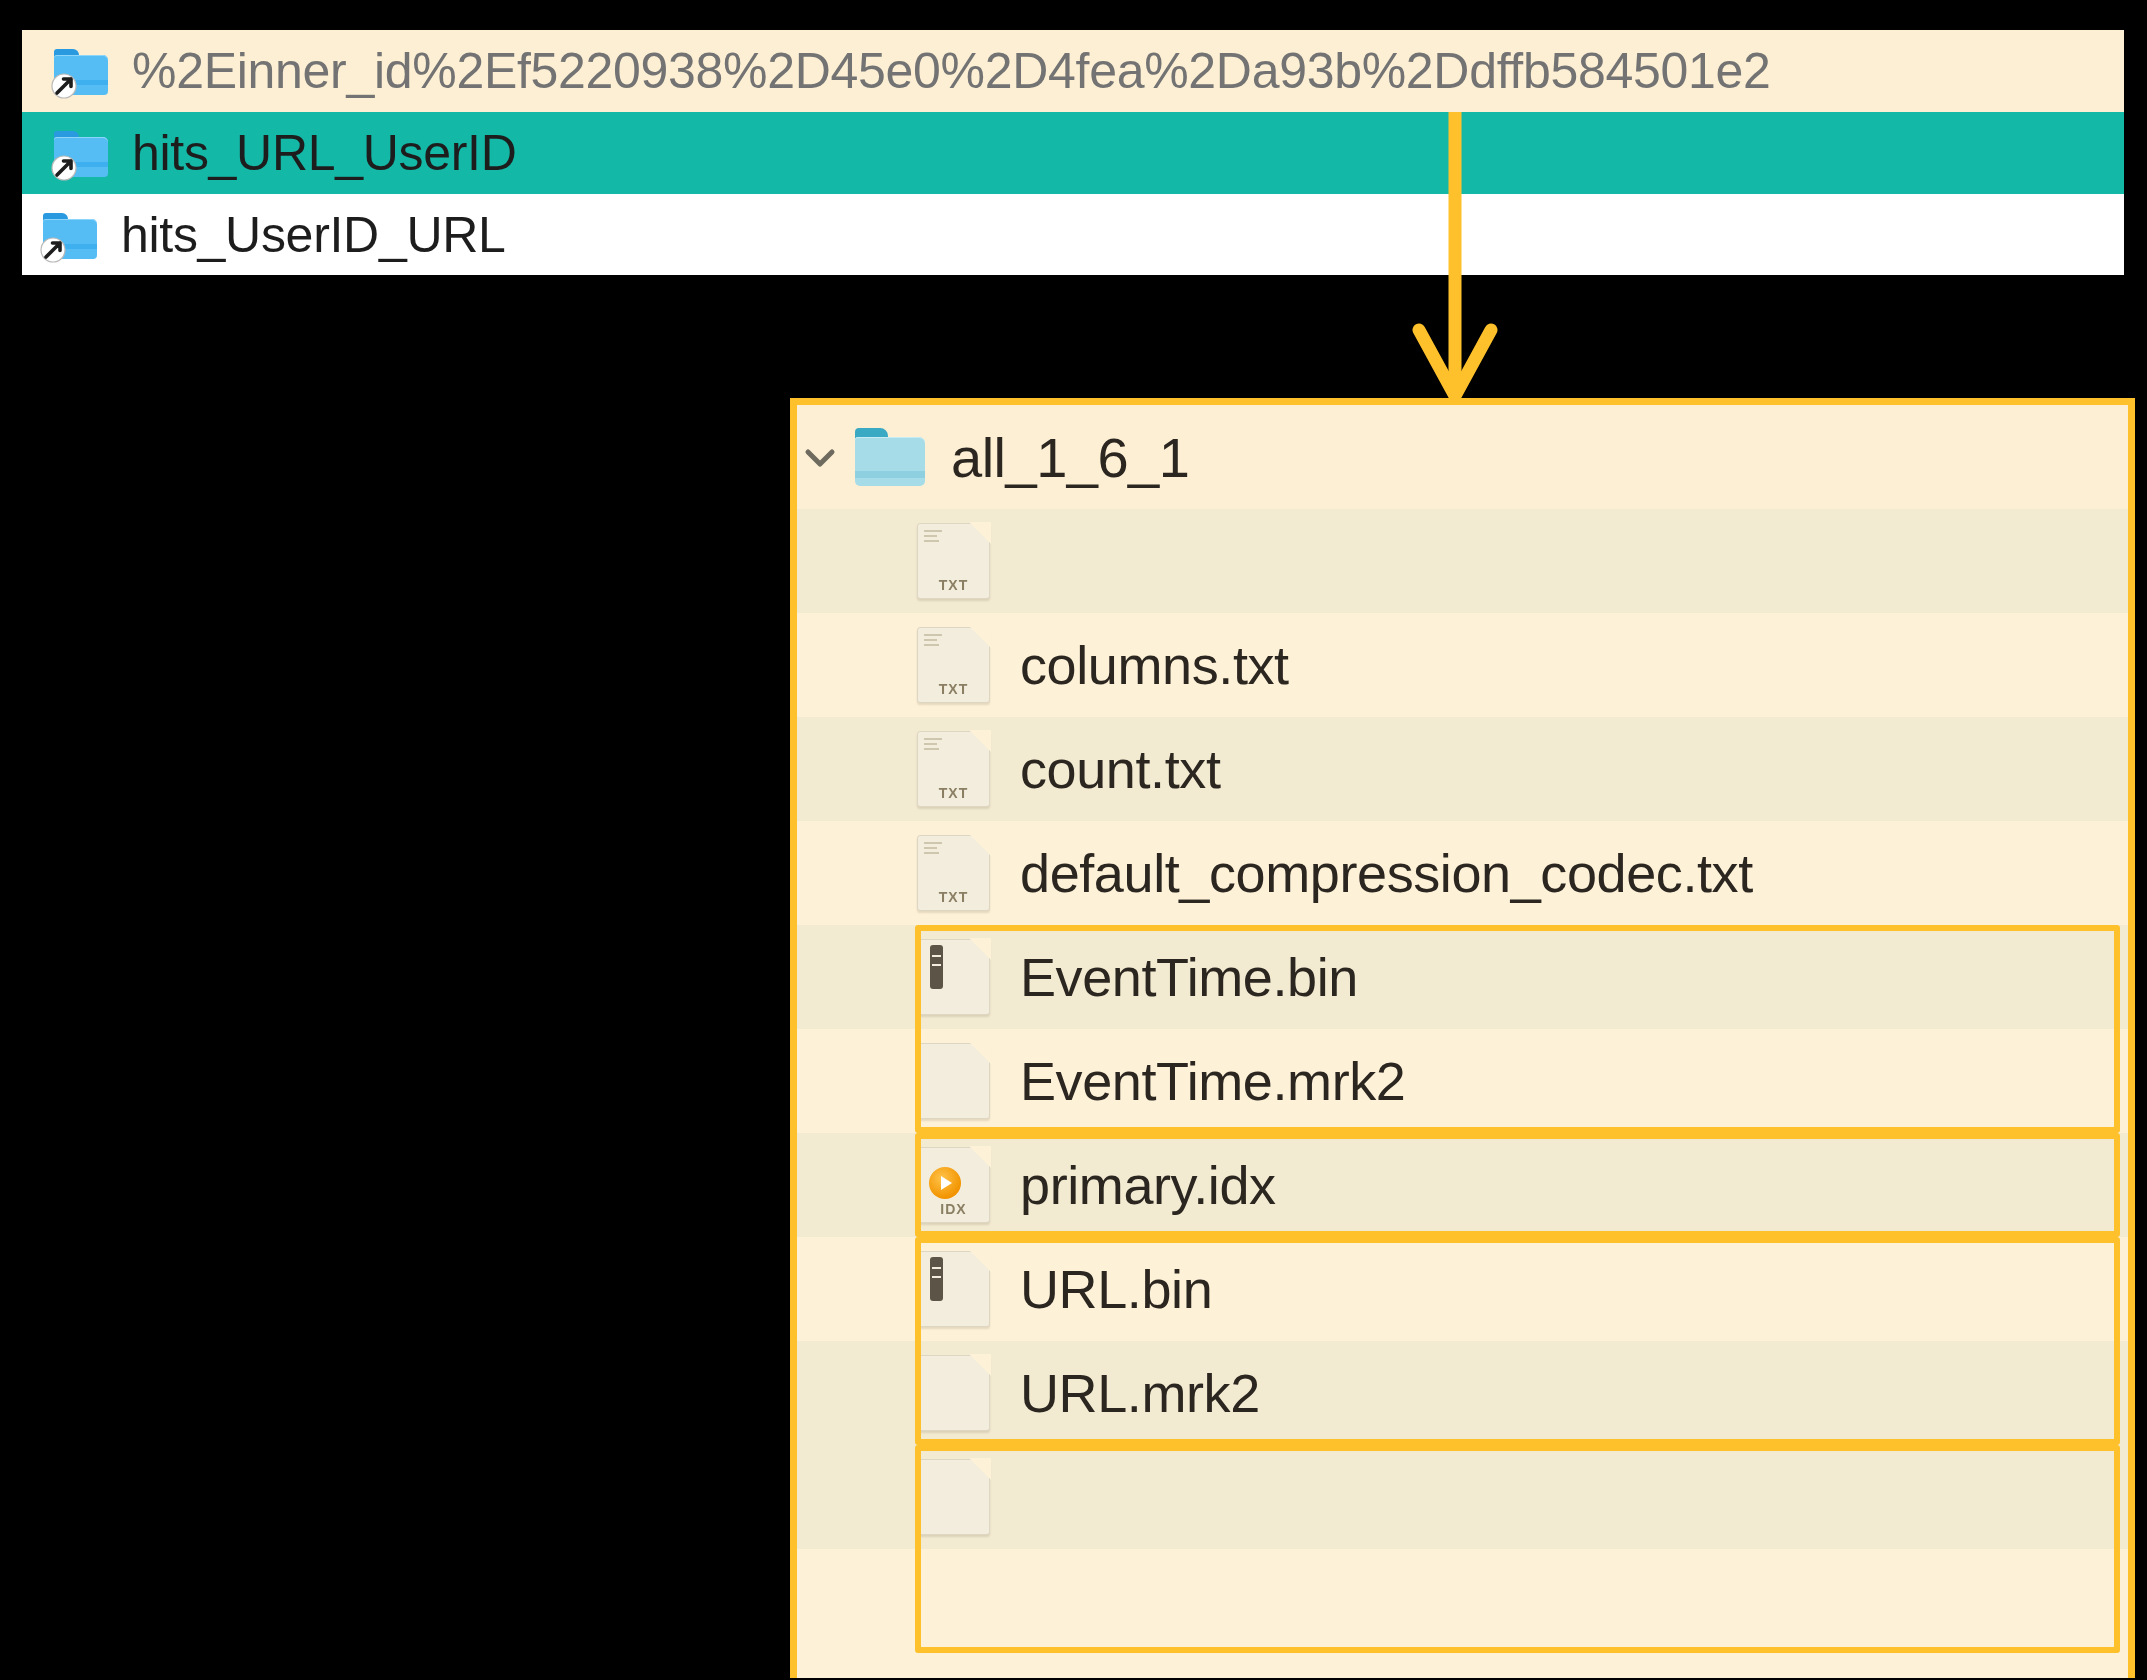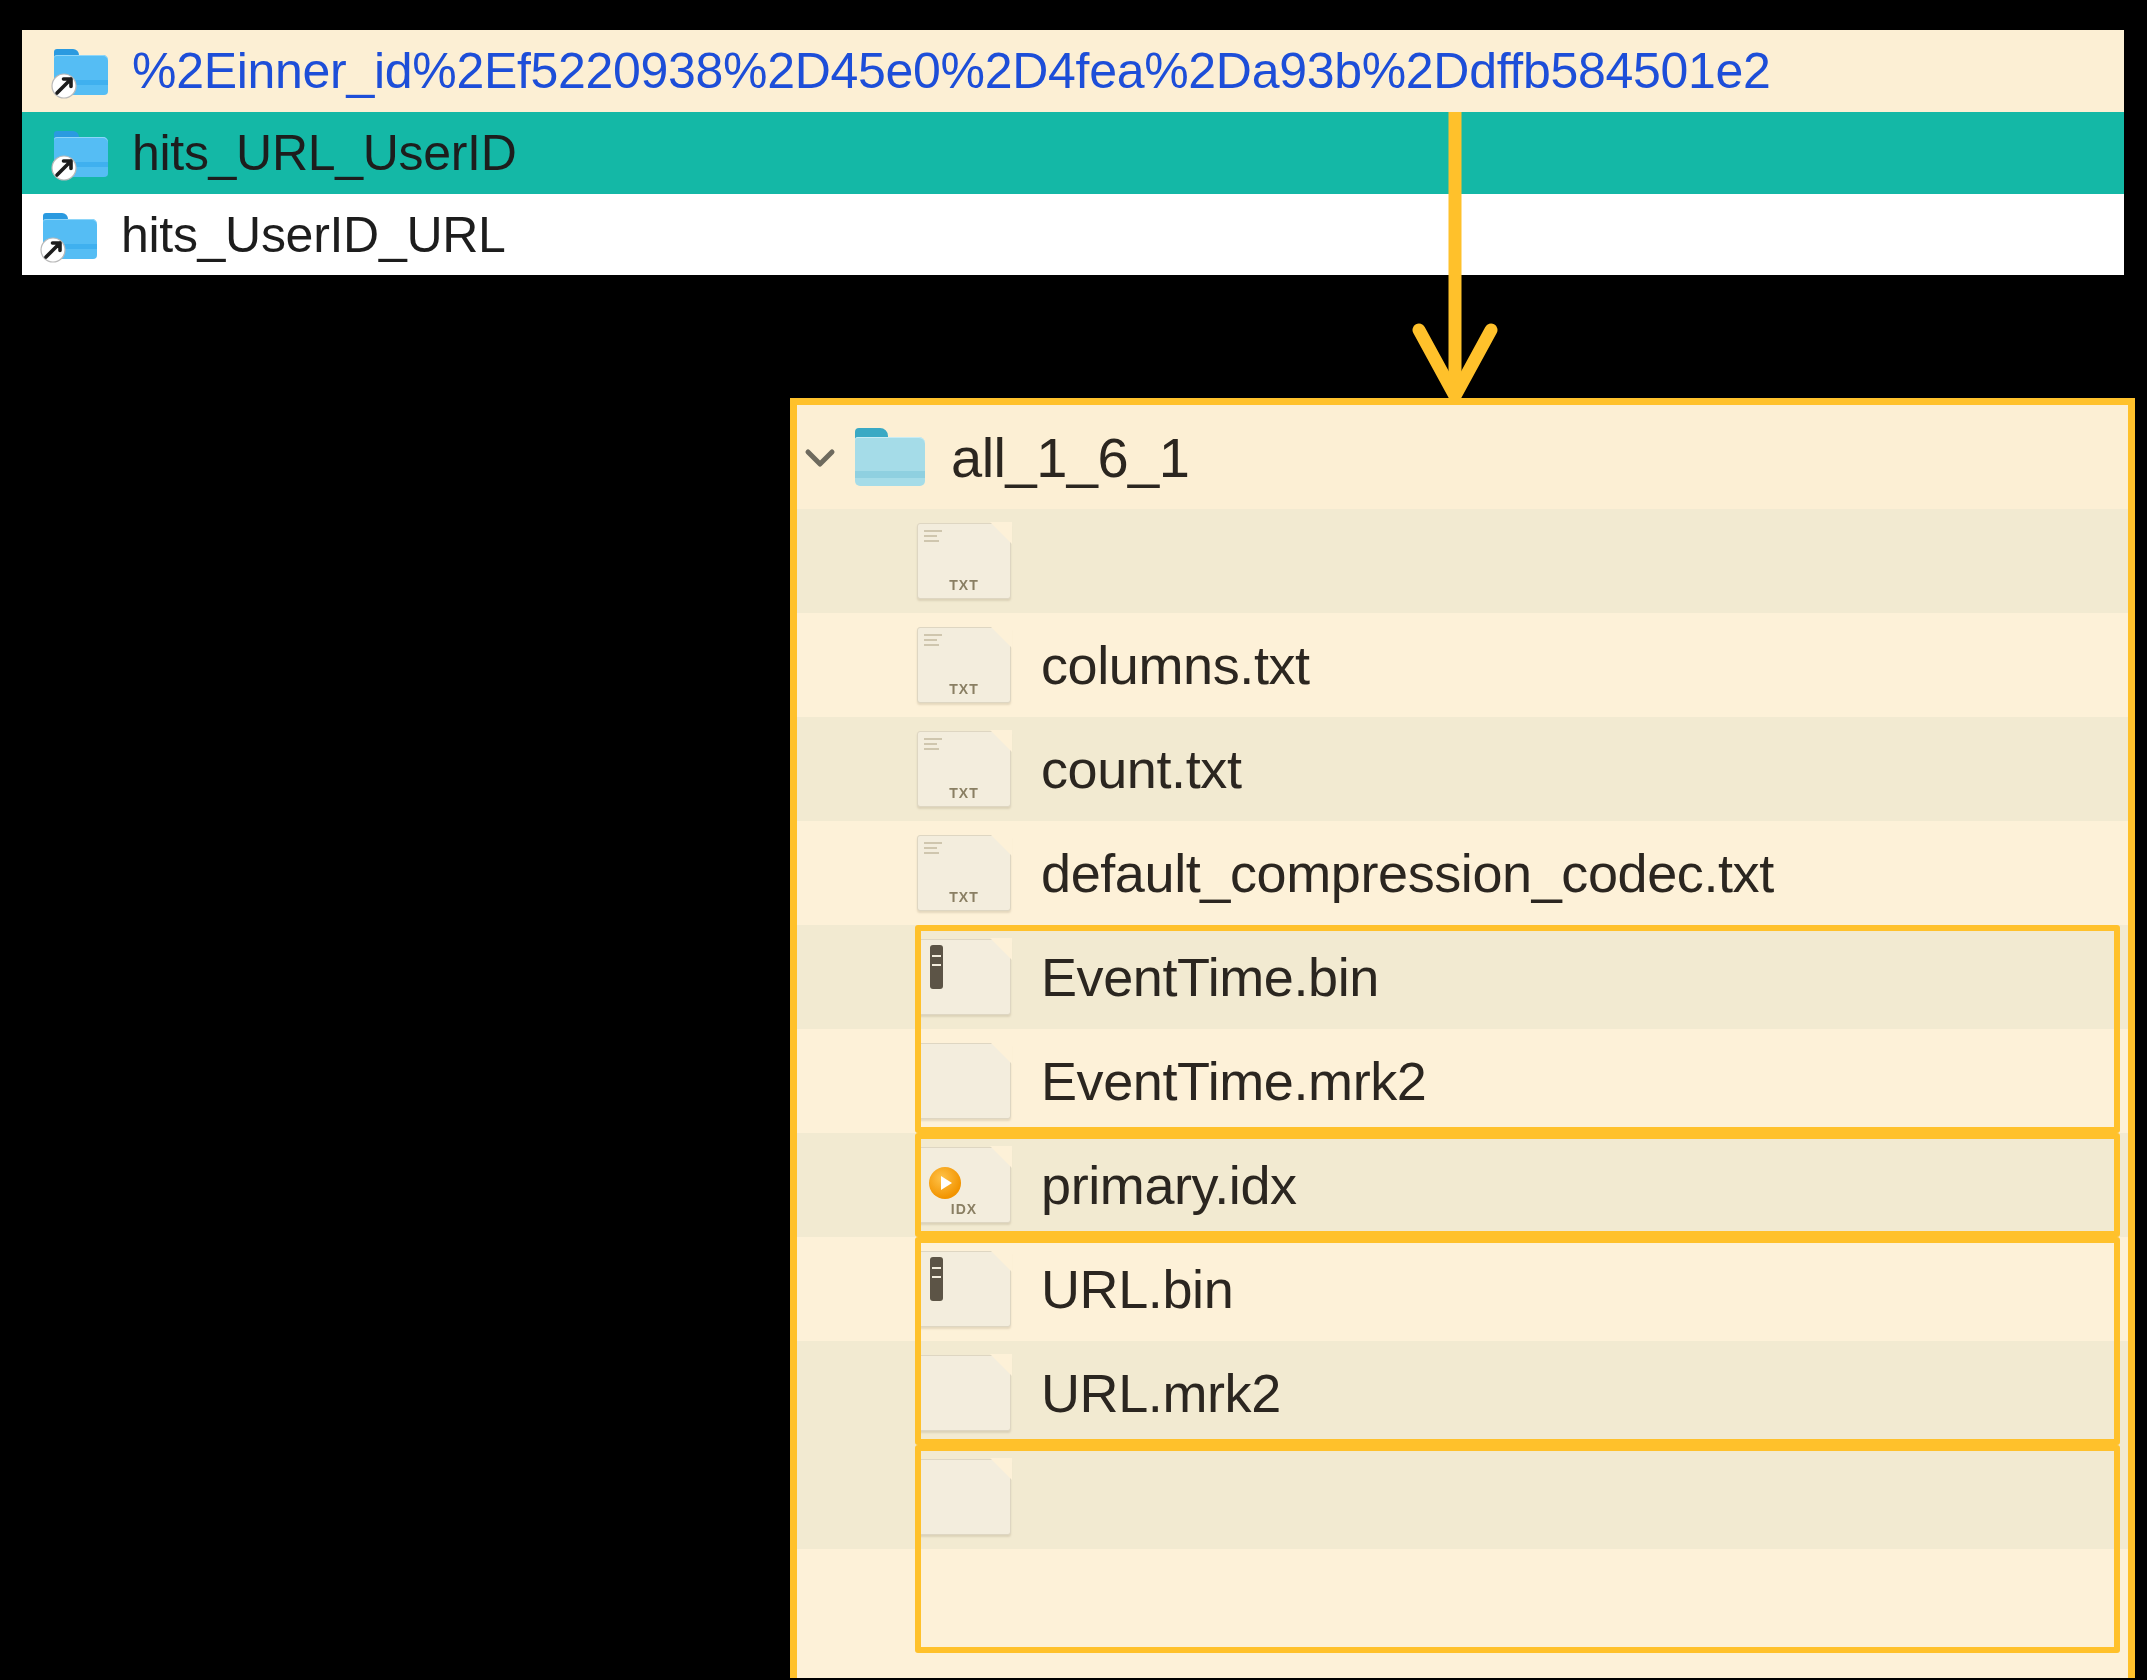--- a/index.html
+++ b/index.html
@@ -33,21 +33,21 @@
     padding-left: 30px;
     box-sizing: border-box;
   }
   .folder-row.sel   { background: #fcefd4; }
   .folder-row.alt   { background: #14b8a6; }
   .folder-row.plain { background: #ffffff; padding-left: 19px; }
 
   .folder-row .row-label {
     font-size: 50px;
     letter-spacing: -0.3px;
-    color: #1d4ed8;
+    color: #737373;
     white-space: nowrap;
     margin-left: 22px;
   }
   .folder-row.alt .row-label,
   .folder-row.plain .row-label { color: #1d1d1d; }
 
   
   .ico-folder-link {
     position: relative;
     width: 58px;
@@ -155,21 +155,20 @@
     white-space: nowrap;
     margin-left: 30px;
     letter-spacing: -0.4px;
   }
 
   
   .doc {
     position: relative;
     width: 73px; height: 76px;
     flex: 0 0 auto;
-    padding-left: 21px;
   }
   .doc .page {
     position: absolute;
     inset: 0;
     background: #f3eddd;
     border: 1px solid #ded6c2;
     border-radius: 3px;
     box-shadow: 0 2px 2px rgba(120,105,70,0.18);
   }
   .doc .fold {

